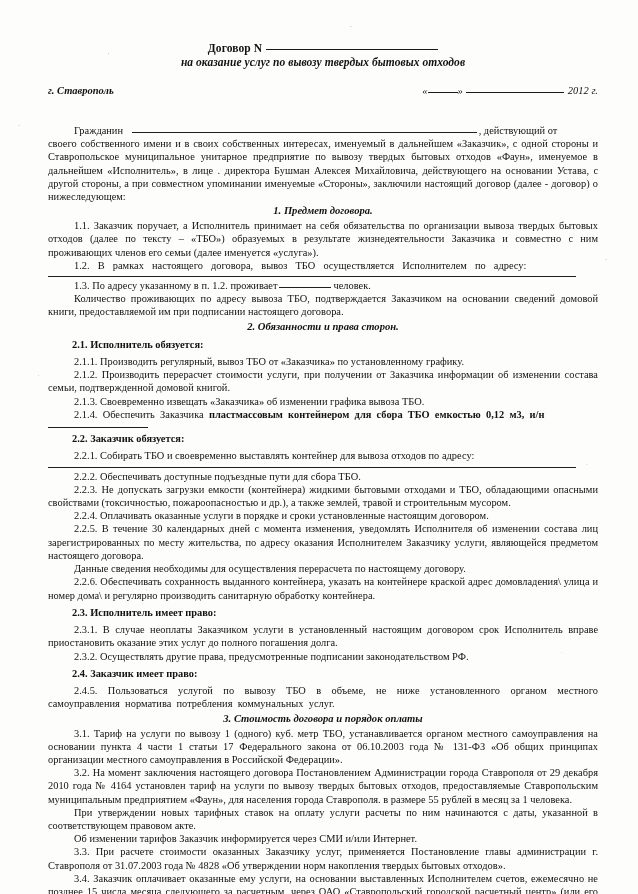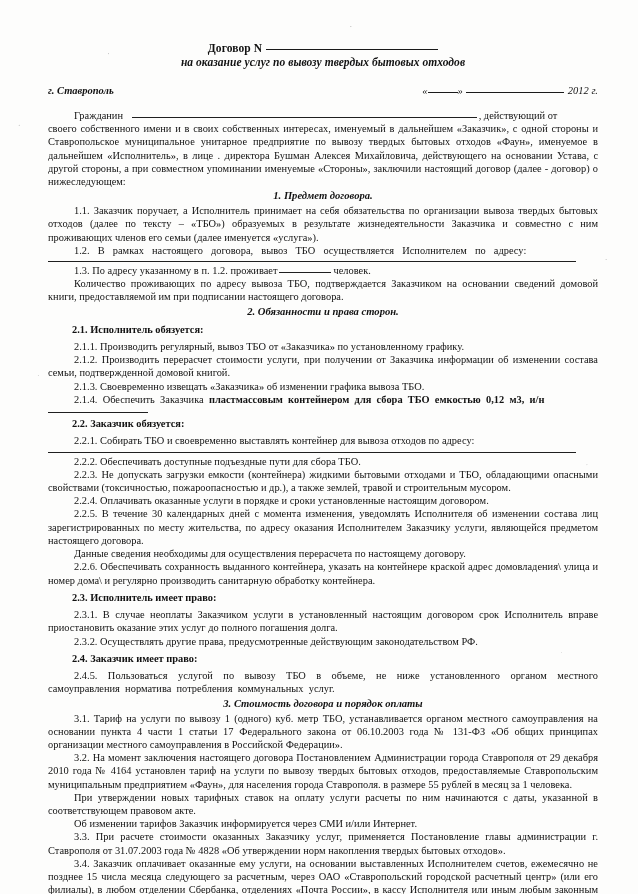--- a/index.html
+++ b/index.html
@@ -102,21 +102,21 @@
   }
   .date-group .blank-md {
     display: inline-block;
     width: 98px;
     border-bottom: 1px solid #1a1a1a;
     vertical-align: 1px;
     margin: 0 4px 0 3px;
   }
 
   
-  .body-block { margin-top: 13px; }
+  .body-block { margin-top: 28px; }
   p.para {
     margin: 0;
     font-size: 10.4px;
     line-height: 13.2px;
     text-align: justify;
     text-justify: inter-word;
     letter-spacing: .01px;
   }
   p.para.indent { text-indent: 26px; }
   p.para.noindent { text-indent: 0; }
@@ -216,21 +216,21 @@
     <p class="para indent">2.2.1. Собирать ТБО и своевременно выставлять контейнер для вывоза отходов по адресу:</p>
     <div class="rule-full short-right"></div>
     <p class="para indent">2.2.2. Обеспечивать доступные подъездные пути для сбора ТБО.</p>
     <p class="para indent">2.2.3. Не допускать загрузки емкости (контейнера) жидкими бытовыми отходами и ТБО, обладающими опасными свойствами (токсичностью, пожароопасностью и др.), а также землей, травой и строительным мусором.</p>
     <p class="para indent">2.2.4. Оплачивать оказанные услуги в порядке и сроки установленные настоящим договором.</p>
     <p class="para indent">2.2.5. В течение 30 календарных дней с момента изменения, уведомлять Исполнителя об изменении состава лиц зарегистрированных по месту жительства, по адресу оказания Исполнителем Заказчику услуги, являющейся предметом настоящего договора.</p>
     <p class="para indent">Данные сведения необходимы для осуществления перерасчета по настоящему договору.</p>
     <p class="para indent">2.2.6. Обеспечивать сохранность выданного контейнера, указать на контейнере краской адрес домовладения\ улица и номер дома\  и регулярно производить санитарную обработку контейнера.</p>
     <p class="sub-head">2.3. Исполнитель имеет право:</p>
     <p class="para indent">2.3.1. В случае неоплаты Заказчиком услуги в установленный настоящим договором срок Исполнитель вправе приостановить оказание этих услуг до полного погашения долга.</p>
-    <p class="para indent">2.3.2. Осуществлять другие права, предусмотренные действующим законодательством РФ.</p>
+    <p class="para indent">2.3.2. Осуществлять другие права, предусмотренные подписании законодательством РФ.</p>
     <p class="sub-head">2.4. Заказчик имеет право:</p>
     <p class="para indent wide-space">2.4.5. Пользоваться услугой по вывозу ТБО в объеме, не ниже установленного органом местного самоуправления норматива потребления коммунальных услуг.</p>
 
     <p class="section-head">3. Стоимость договора и порядок оплаты</p>
     <p class="para indent">3.1. Тариф на услуги по вывозу 1 (одного) куб. метр ТБО, устанавливается органом местного самоуправления на основании пункта 4 части 1 статьи 17 Федерального закона от 06.10.2003 года № 131-ФЗ «Об общих принципах организации местного самоуправления в Российской Федерации».</p>
     <p class="para indent">3.2. На момент заключения настоящего договора Постановлением Администрации города Ставрополя от 29 декабря 2010  года № 4164 установлен тариф на услуги по вывозу твердых бытовых отходов, предоставляемые Ставропольским муниципальным предприятием «Фаун», для населения города Ставрополя. в размере  55  рублей в месяц за 1 человека.</p>
     <p class="para indent">При утверждении новых тарифных ставок на оплату услуги расчеты по ним начинаются с даты, указанной в соответствующем правовом акте.</p>
     <p class="para indent">Об изменении тарифов Заказчик информируется через СМИ и/или Интернет.</p>
     <p class="para indent">3.3. При расчете стоимости оказанных Заказчику услуг, применяется Постановление главы администрации г. Ставрополя от 31.07.2003 года № 4828 «Об утверждении норм накопления твердых бытовых отходов».</p>
     <p class="para indent">3.4. Заказчик оплачивает оказанные ему услуги, на основании выставленных Исполнителем счетов, ежемесячно не позднее 15 числа месяца следующего за расчетным, через ОАО «Ставропольский городской расчетный центр» (или его филиалы), в любом отделении Сбербанка,  отделениях «Почта России»,  в кассу Исполнителя или иным любым законным путем.</p>

